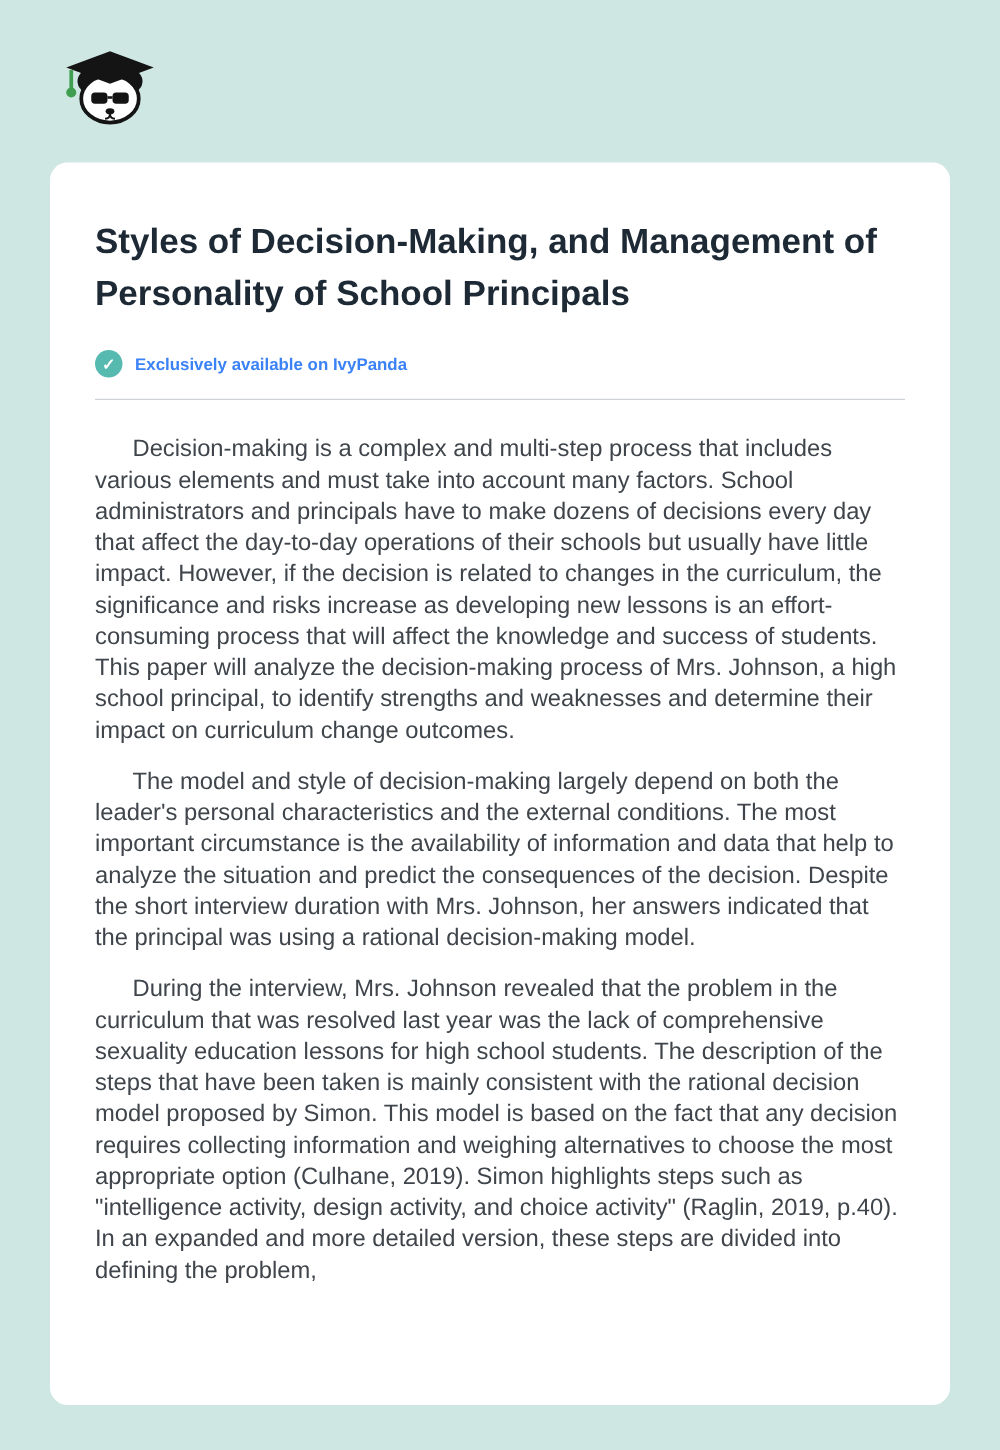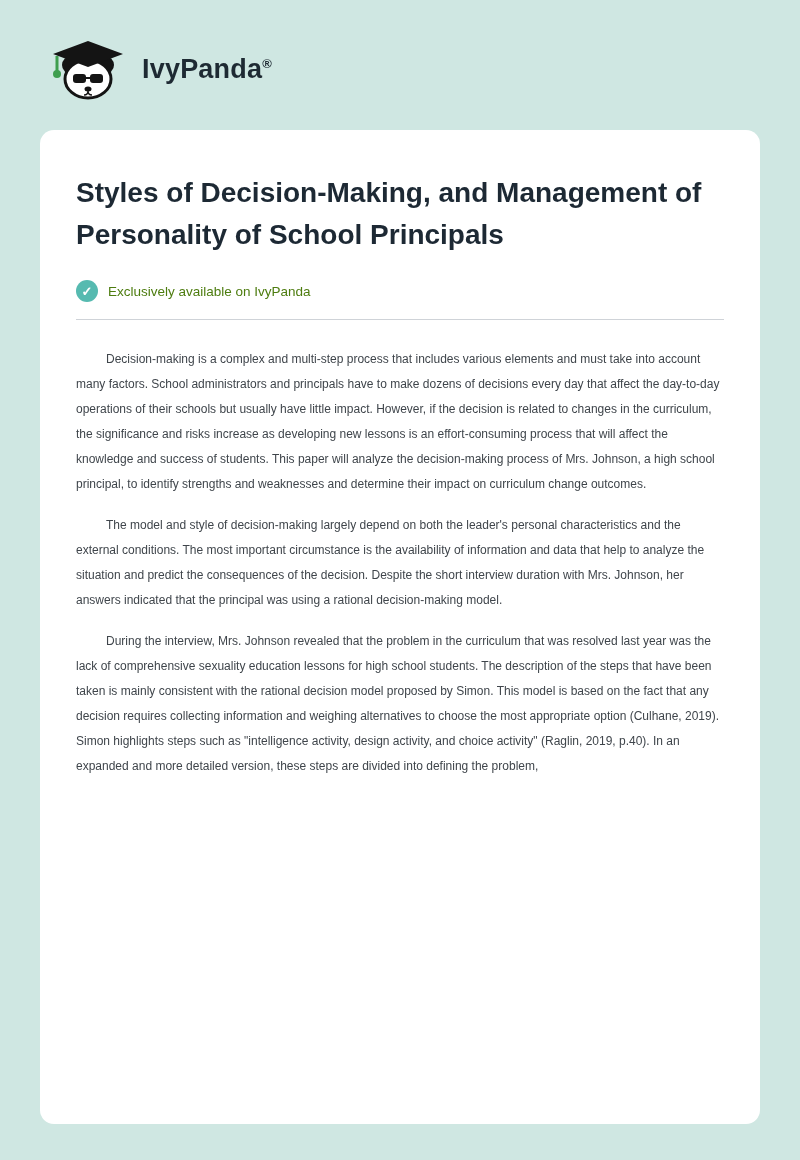--- a/index.html
+++ b/index.html
@@ -78,30 +78,30 @@
     color: #ffffff;
     display: inline-flex;
     align-items: center;
     justify-content: center;
     font-size: 13px;
     font-weight: 700;
     flex: 0 0 auto;
   }
   .badge-label {
     font-size: 13.5px;
-    font-weight: 400;
-    color: #4d7c0f;
+    font-weight: 700;
+    color: #3b82f6;
   }
   .divider {
     border: none;
     border-top: 1px solid #cfd3d8;
     margin: 17px 0 0 0;
   }
   .body-text {
-    font-size: 12px;
+    font-size: 19px;
     line-height: 25px;
     color: #3f454b;
     margin: 16px 0 0 0;
     text-indent: 30px;
     text-align: left;
   }
   .body-text.first {
     margin-top: 27px;
   }
   .section-heading {
@@ -132,21 +132,20 @@
       <ellipse cx="40" cy="52" rx="3.5" ry="2.5" fill="#141414"></ellipse>
       <path d="M40 54 q0 4 -4 4 M40 54 q0 4 4 4" stroke="#141414" fill="none" stroke-width="1.5"></path>
 
       <polygon points="40,4 75,17 40,30 5,17" fill="#141414"></polygon>
 
       <line x1="9" y1="19" x2="9" y2="35" stroke="#3f9e4f" stroke-width="3"></line>
       <circle cx="9" cy="37" r="4" fill="#3f9e4f"></circle>
     </svg>
   </span>
 
-  <span class="brand-wordmark"><span>IvyPanda</span><sup>®</sup></span>
 </header>
 
 <main class="essay-card">
   <h1 class="essay-title">Styles of Decision-Making, and Management of Personality of School Principals</h1>
 
   <div class="badge-row">
     <span class="check">✓</span>
     <span class="badge-label">Exclusively available on IvyPanda</span>
   </div>
 

